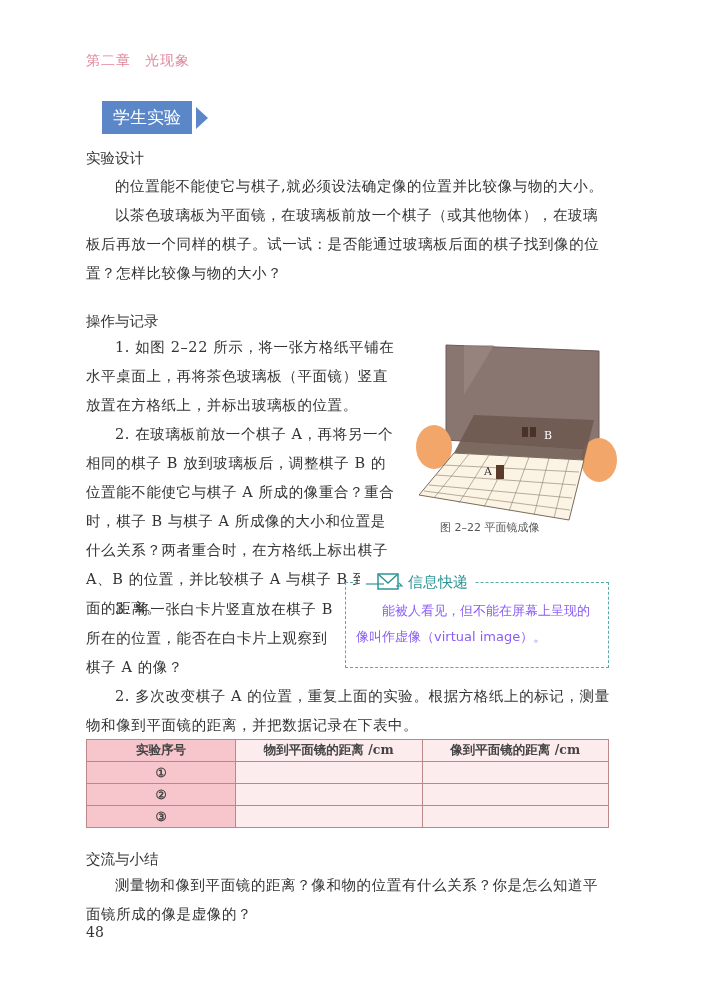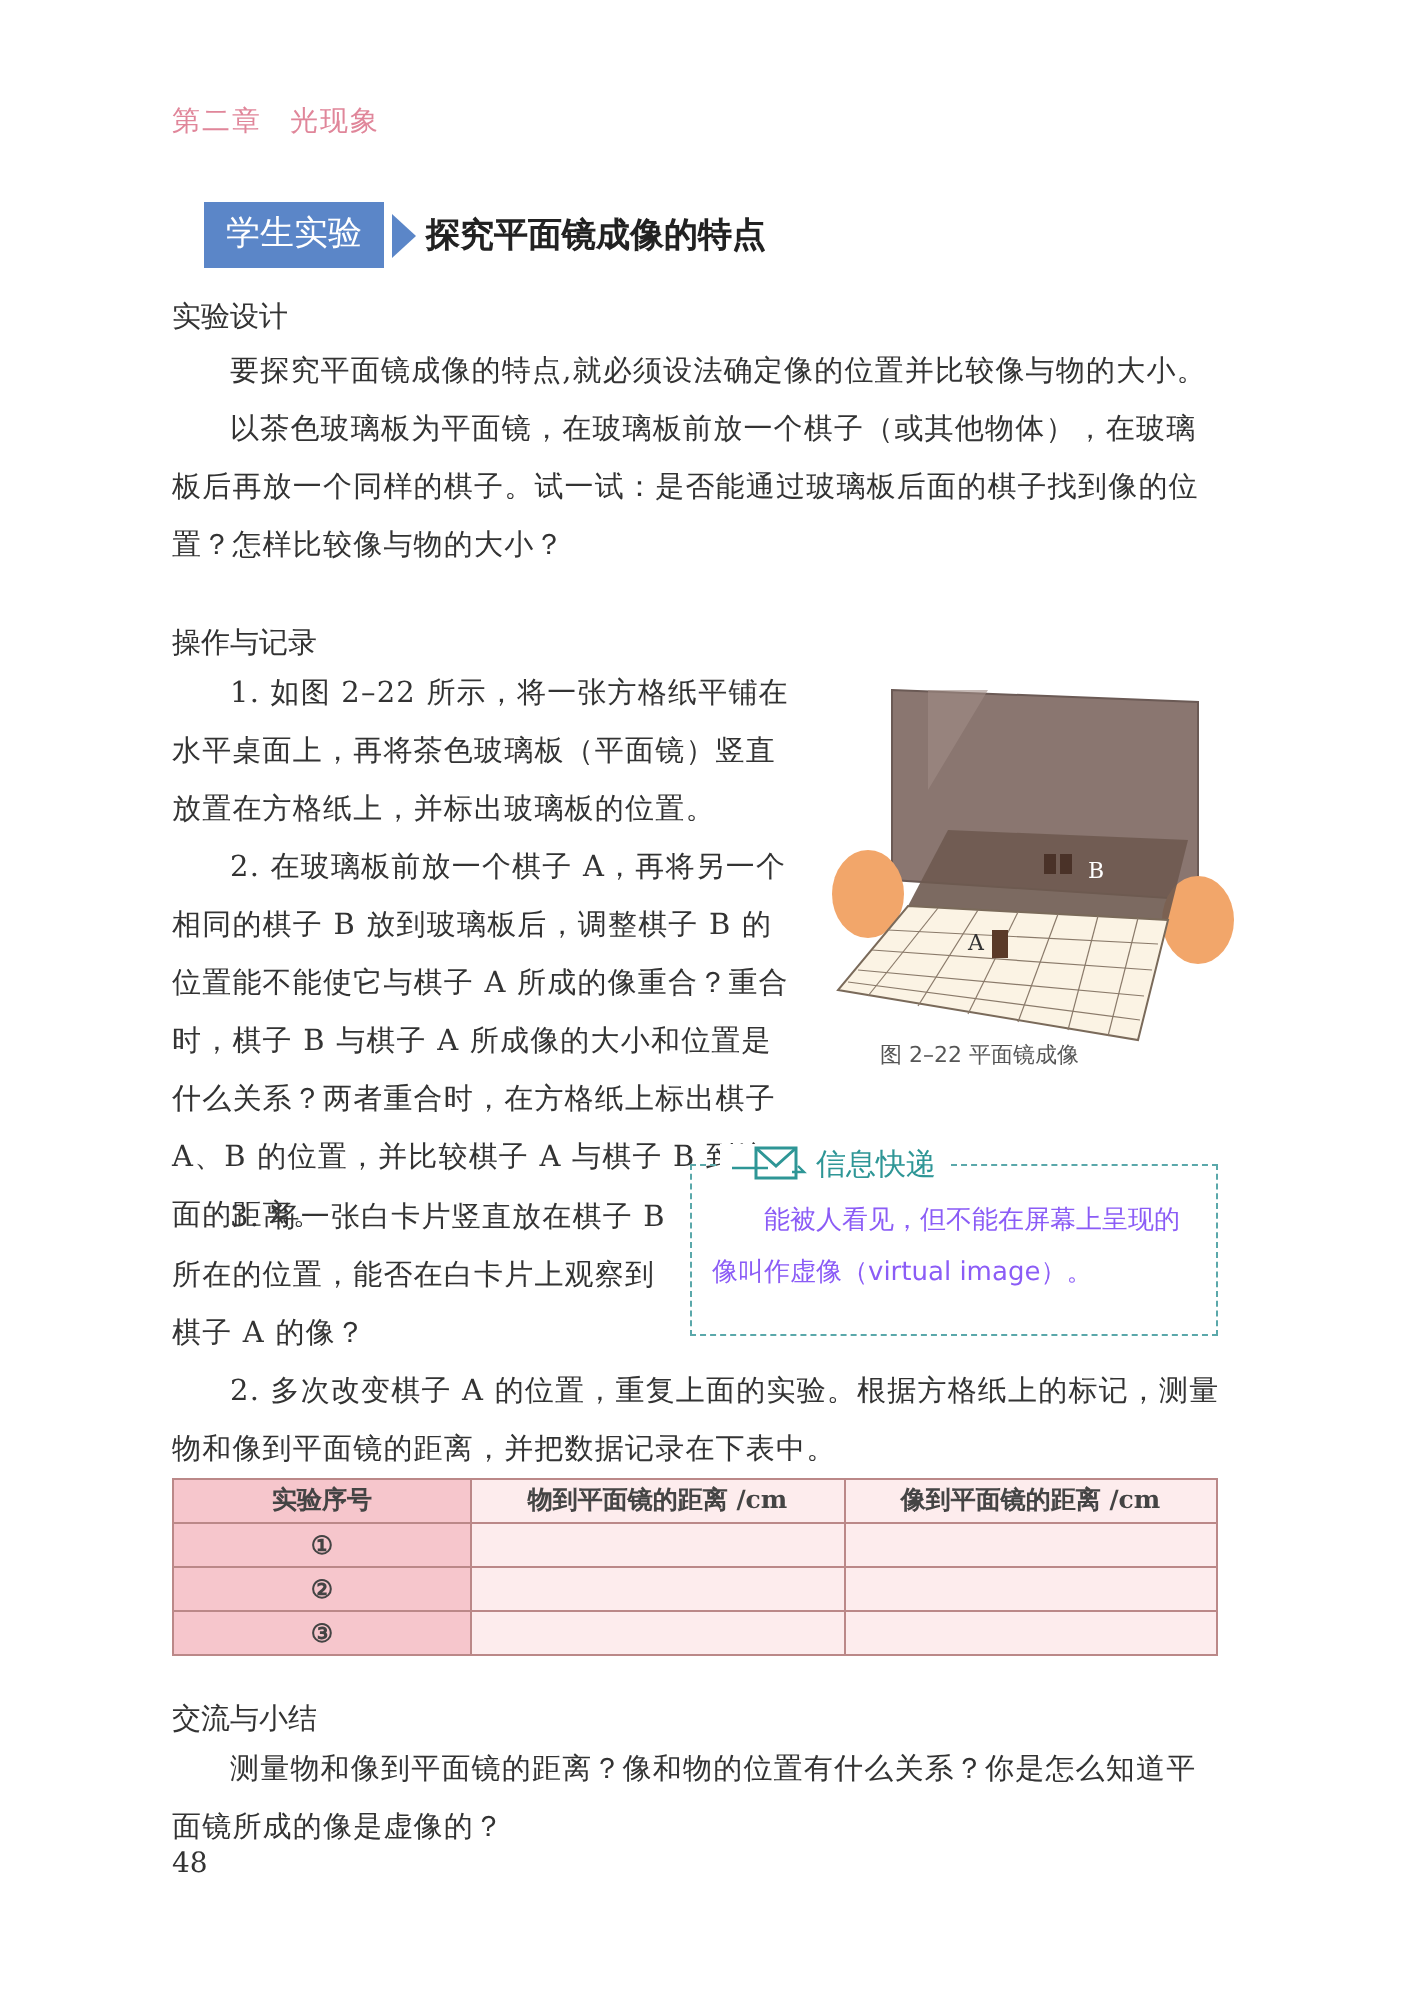--- a/index.html
+++ b/index.html
@@ -34,25 +34,24 @@
 </head>
 <body>
 
 <div class="chapter">
   <span>第二章</span><span>光现象</span>
 </div>
 
 <div class="header">
   <div class="badge">学生实验</div>
   <div class="arrow"></div>
-  <div class="header-title">探究平面镜成像的特点</div>
 </div>
 
 <div class="sec" style="top:149px">实验设计</div>
-<div class="para indent" style="left:86px; top:172px; width:525px;">要探究平面镜成像的特点,就必须设法确定像的位置并比较像与物的大小。</div>
+<div class="para indent" style="left:86px; top:172px; width:525px;">的位置能不能使它与棋子,就必须设法确定像的位置并比较像与物的大小。</div>
 <div class="para indent" style="left:86px; top:201px; width:525px;">以茶色玻璃板为平面镜，在玻璃板前放一个棋子（或其他物体），在玻璃板后再放一个同样的棋子。试一试：是否能通过玻璃板后面的棋子找到像的位置？怎样比较像与物的大小？</div>
 
 <div class="sec" style="top:312px">操作与记录</div>
 <div class="para indent" style="left:86px; top:333px; width:310px;">1. 如图 2–22 所示，将一张方格纸平铺在水平桌面上，再将茶色玻璃板（平面镜）竖直放置在方格纸上，并标出玻璃板的位置。</div>
 <div class="para indent" style="left:86px; top:420px; width:310px;">2. 在玻璃板前放一个棋子 A，再将另一个相同的棋子 B 放到玻璃板后，调整棋子 B 的位置能不能使它与棋子 A 所成的像重合？重合时，棋子 B 与棋子 A 所成像的大小和位置是什么关系？两者重合时，在方格纸上标出棋子 A、B 的位置，并比较棋子 A 与棋子 B 到镜面的距离。</div>
 <div class="para indent" style="left:86px; top:595px; width:255px;">3. 将一张白卡片竖直放在棋子 B 所在的位置，能否在白卡片上观察到棋子 A 的像？</div>
 <div class="para indent" style="left:86px; top:682px; width:525px;">2. 多次改变棋子 A 的位置，重复上面的实验。根据方格纸上的标记，测量物和像到平面镜的距离，并把数据记录在下表中。</div>
 
 <svg class="figure" viewBox="0 0 206 200">
   <polygon points="32,10 185,16 185,115 32,105" fill="#8a7670" stroke="#6b5a55"></polygon>

